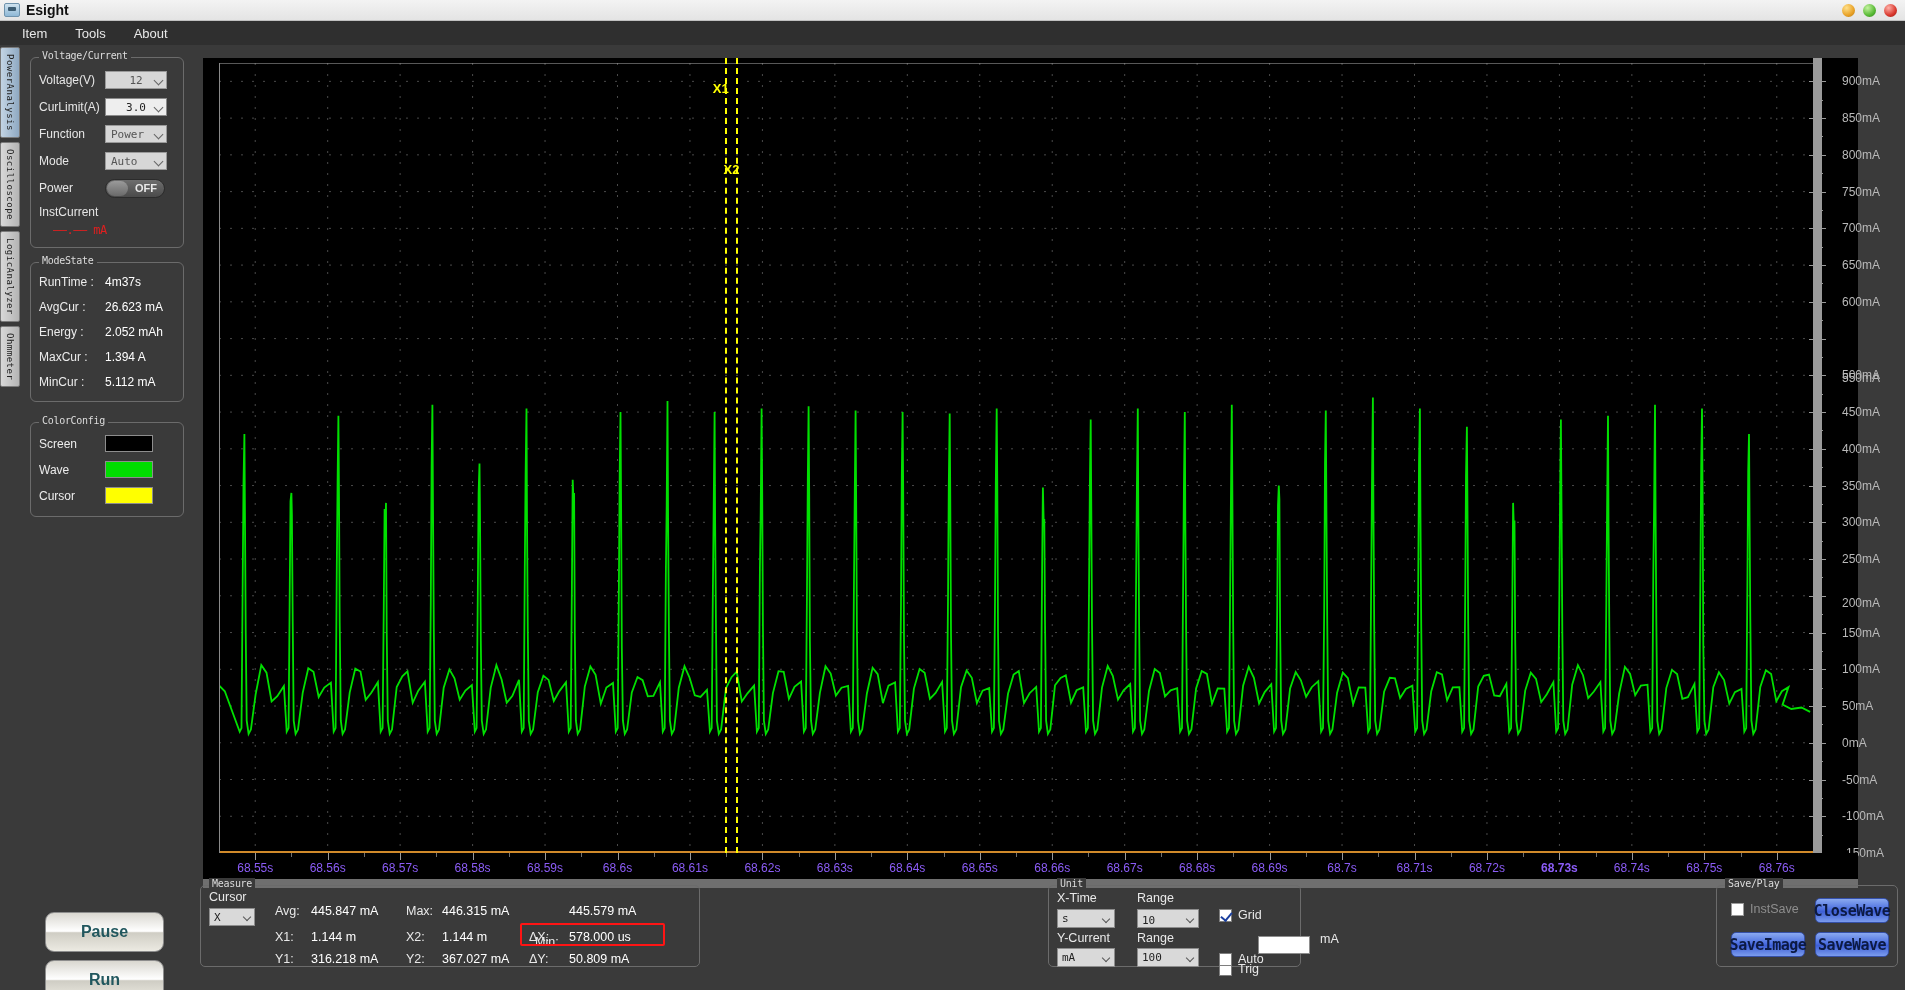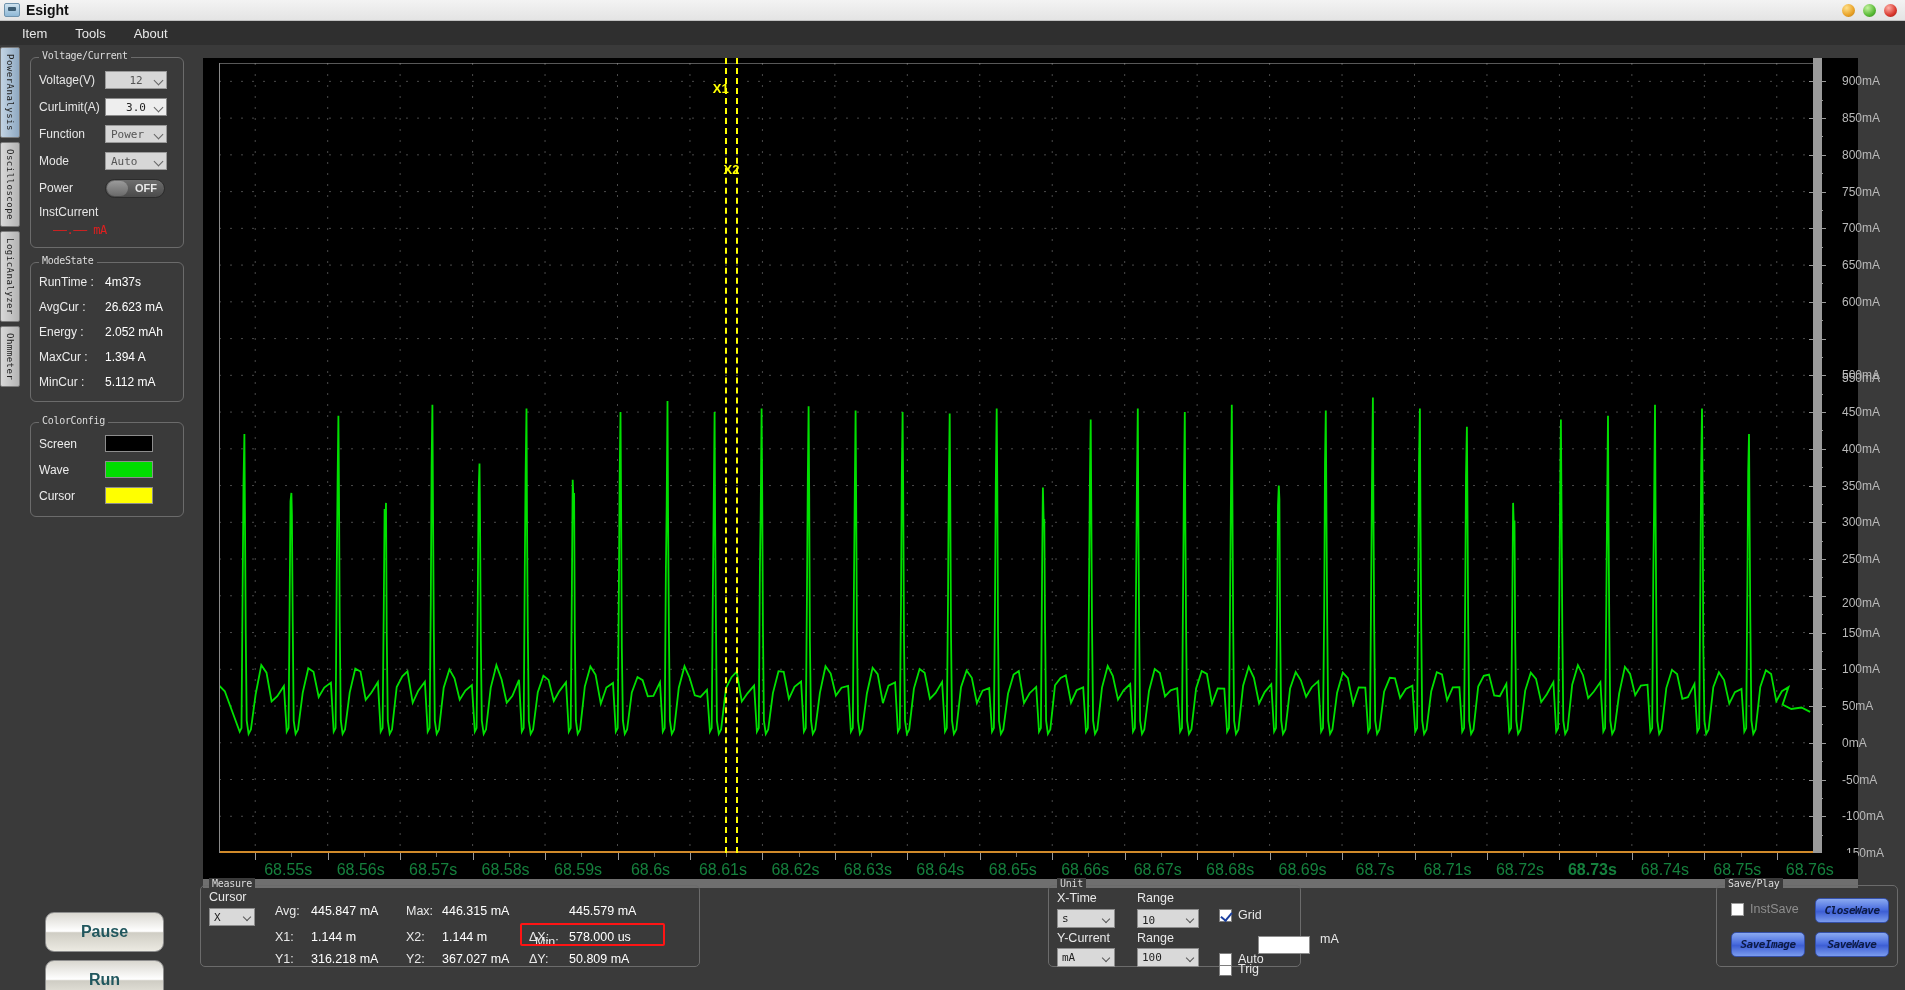--- a/index.html
+++ b/index.html
@@ -170,23 +170,22 @@
   }
   #yaxis-labels { position:absolute; right:0; top:0; width:36px; height:795px; }
   #xaxis {
     position: absolute; left: 203px; top: 853px; width: 1655px; height: 26px;
     background: #000;
   }
   .xtick { position:absolute; top:0; width:1px; height:7px; background:#9a9a9a; }
   .xtick.minor { height: 4px; background:#6f6f6f; }
   .xlabel {
     position:absolute; top: 8px; transform: translateX(-50%);
-    font-family:"Liberation Sans", sans-serif; font-size: 16px; color:#15803d;
+    font-family:"Liberation Sans", sans-serif; font-size: 12px; color:#8b5cf6;
     white-space: nowrap;
-    margin-left: 33px;
   }
   .cursor-line {
     position:absolute; top:0; width:0; height:795px;
     border-left: 2px dashed #ffff00;
   }
   .cursor-label {
     position:absolute; font-family:"Liberation Sans", sans-serif;
     font-size: 13px; font-weight:bold; color:#ffff00;
   }
   #scroll-h {
@@ -265,22 +264,22 @@
   .chklabel.dim { color:#8e8e8e; }
   #trig-input {
     position:absolute; left:1258px; top:936px; width:52px; height:18px;
     background:#fff; border:1px solid #8d8d8d;
   }
   .bluebtn {
     position:absolute; width: 74px; height: 25px; border-radius: 5px;
     background: linear-gradient(#8aa9f0 0%, #4c6fe0 45%, #3d5ed4 55%, #7b9cee 100%);
     border: 1px solid #3550a8;
     display:flex; align-items:center; justify-content:center;
-    font-family:"DejaVu Sans Mono", monospace; font-size:11px; font-weight:bold;
-    color:#0c1a44; letter-spacing:-0.5px;font-style:italic;
+    font-family:"DejaVu Sans Mono", monospace; font-size:15px; font-weight:bold;
+    color:#0c1a44; letter-spacing:-0.5px;
   }
 </style>
 </head>
 <body>
 
 <div id="titlebar">
   <div id="app-icon"></div>
   <div id="app-title">Esight</div>
   <div id="win-buttons">
     <div class="win-btn min"></div>

